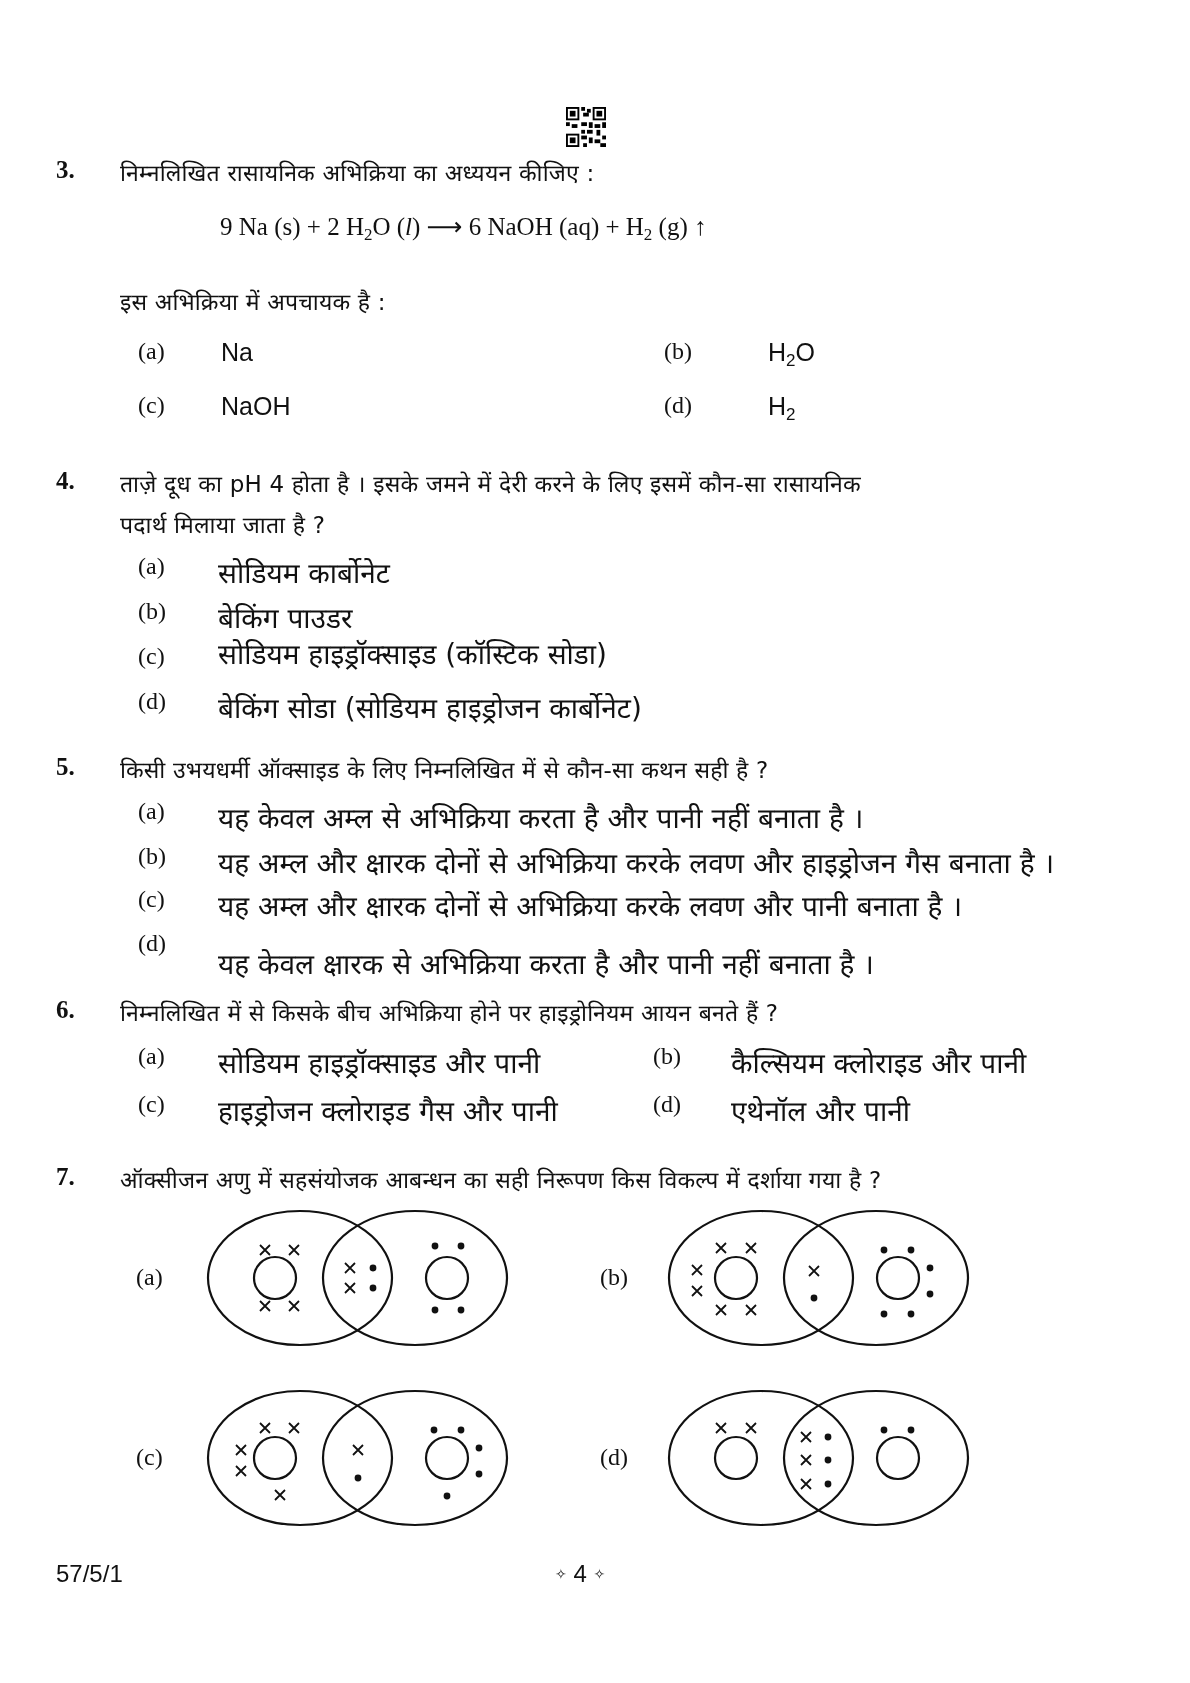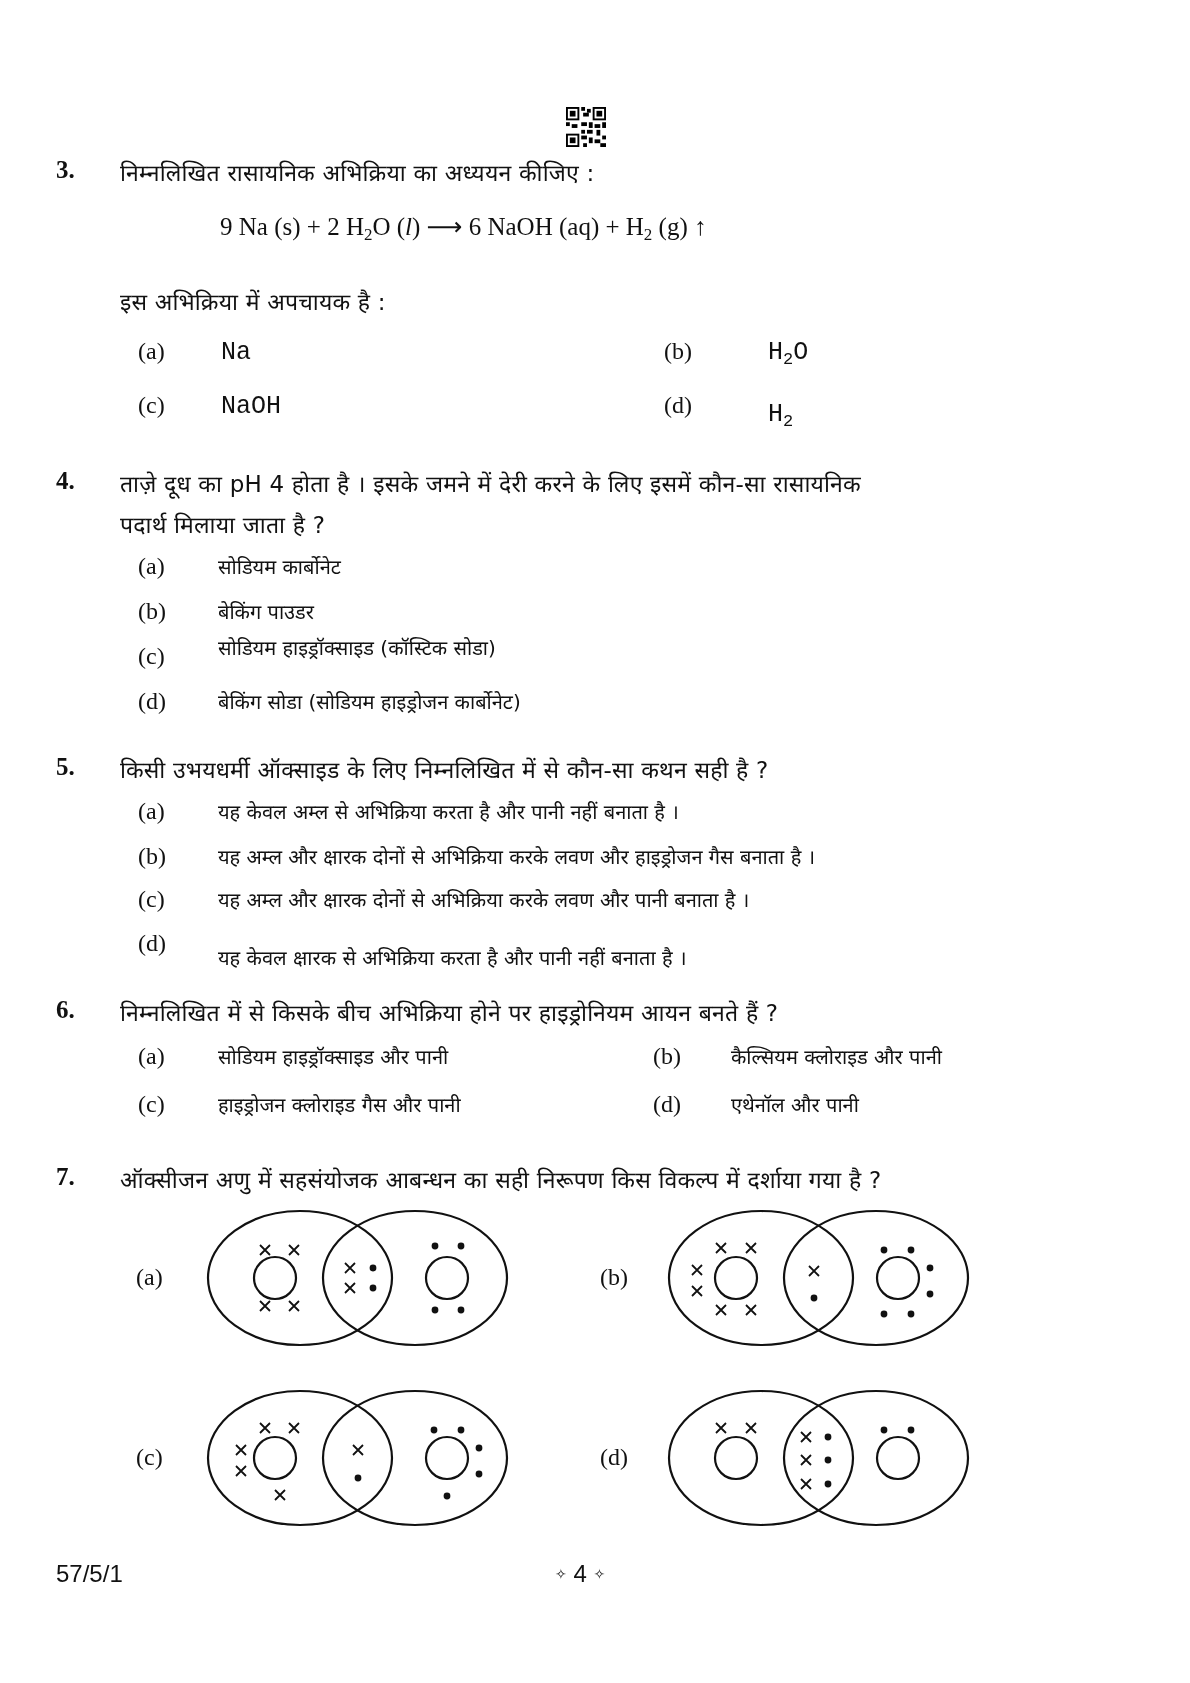--- a/index.html
+++ b/index.html
@@ -5,22 +5,22 @@
   html, body { margin: 0; padding: 0; background: #ffffff; }
   body {
     width: 1190px; height: 1683px; position: relative; overflow: hidden;
     font-family: "DejaVu Serif", "Liberation Serif", serif;
     color: #111111;
   }
   .qr { position: absolute; left: 566px; top: 107px; width: 40px; height: 40px; }
   .qnum { position: absolute; left: 56px; font-family: "Liberation Serif", serif; font-weight: bold; font-size: 25px; }
   .qtext { position: absolute; left: 120px; font-family: "DejaVu Sans", sans-serif; font-size: 23px; letter-spacing: 0.2px; }
   .opt-label { position: absolute; font-family: "Liberation Serif", serif; font-size: 24px; }
-  .opt-text { position: absolute; font-family: "DejaVu Sans", sans-serif; font-size: 20px; }
-  .opt-text.latin { font-family: Liberation Mono, monospace; font-size: 25px; }
+  .opt-text { position: absolute; font-family: "DejaVu Sans", sans-serif; font-size: 28px; }
+  .opt-text.latin { font-family: Liberation Sans, sans-serif; font-size: 25px; }
   .equation { position: absolute; left: 220px; top: 212px; font-family: "Liberation Serif", serif; font-size: 25px; }
   .equation sub { font-size: 17px; vertical-align: -5px; }
   .opt-text sub { font-size: 17px; vertical-align: -5px; }
   .diagram-label { position: absolute; font-family: "Liberation Serif", serif; font-size: 24px; }
   .diagram { position: absolute; }
   .footer-code { position: absolute; left: 56px; top: 1560px; font-family: "Liberation Sans", sans-serif; font-size: 24px; }
   .footer-page { position: absolute; left: 555px; top: 1560px; font-family: "Liberation Sans", sans-serif; font-size: 24px; }
   .footer-page .orn { font-size: 14px; vertical-align: 3px; }
 </style>
 </head>
@@ -65,21 +65,21 @@
 <div class="qtext" style="top:285px">इस अभिक्रिया में अपचायक है :</div>
 
 <div class="opt-label" style="left:138px; top:338px">(a)</div>
 <div class="opt-text latin" style="left:221px; top:338px">Na</div>
 <div class="opt-label" style="left:664px; top:338px">(b)</div>
 <div class="opt-text latin" style="left:768px; top:338px"><span>H</span><sub>2</sub><span>O</span></div>
 
 <div class="opt-label" style="left:138px; top:392px">(c)</div>
 <div class="opt-text latin" style="left:221px; top:392px">NaOH</div>
 <div class="opt-label" style="left:664px; top:392px">(d)</div>
-<div class="opt-text latin" style="left:768px; top:400px"><span>H</span><sub>2</sub></div>
+<div class="opt-text latin" style="left:768px; top:392px"><span>H</span><sub>2</sub></div>
 
 <div class="qnum" style="top:467px">4.</div>
 <div class="qtext" style="top:467px">ताज़े दूध का pH  4 होता है । इसके जमने में देरी करने के लिए इसमें कौन-सा रासायनिक</div>
 <div class="qtext" style="top:508px">पदार्थ मिलाया जाता है ?</div>
 <div class="opt-label" style="left:138px; top:553px">(a)</div>
 <div class="opt-text" style="left:218px; top:553px">सोडियम कार्बोनेट</div>
 <div class="opt-label" style="left:138px; top:598px">(b)</div>
 <div class="opt-text" style="left:218px; top:598px">बेकिंग पाउडर</div>
 <div class="opt-label" style="left:138px; top:643px">(c)</div>
 <div class="opt-text" style="left:218px; top:634px">सोडियम हाइड्रॉक्साइड (कॉस्टिक सोडा)</div>

